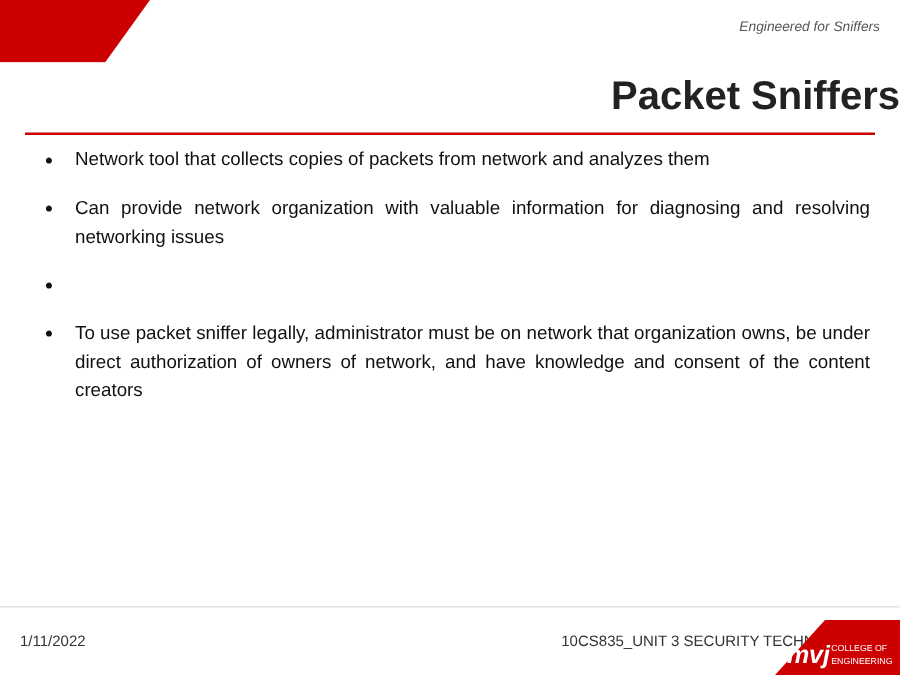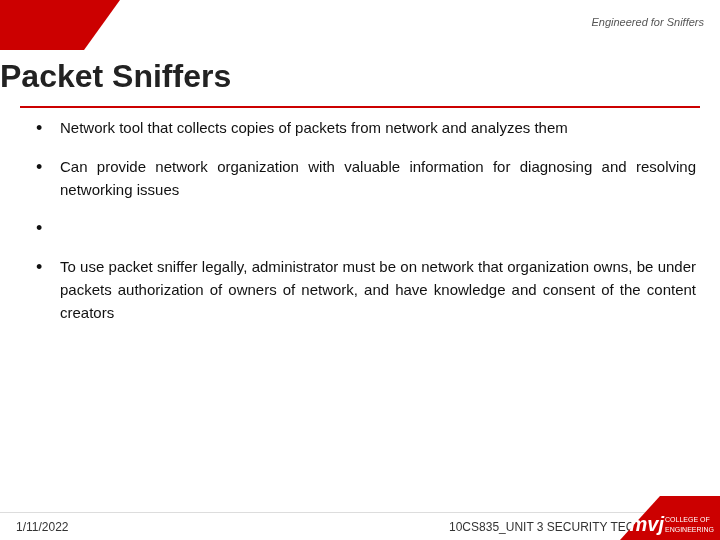--- a/index.html
+++ b/index.html
@@ -42,21 +42,21 @@
       color: #555;
       font-style: italic;
     }
 
     
     .slide-title {
       position: absolute;
       top: 48px;
       left: 0;
       width: 100%;
-      text-align: left;
+      text-align: right;
       font-size: 32px;
       font-weight: bold;
       color: #222;
       padding: 10px 0 4px 0;
     }
 
     
     .title-rule {
       position: absolute;
       top: 106px;
@@ -98,21 +98,21 @@
       font-size: 18px;
       line-height: 1.4;
     }
 
     
     .bottom-bar {
       position: absolute;
       bottom: 0;
       left: 0;
       width: 100%;
-      height: 28px;
+      height: 55px;
       display: flex;
       align-items: center;
       justify-content: space-between;
       padding: 0 16px;
       border-top: 1px solid #ddd;
     }
 
     .bottom-date {
       font-size: 12px;
       color: #333;
@@ -187,21 +187,21 @@
     </li>
     <li>
       <span class="bullet-dot">•</span>
       <span>Can provide network organization with valuable information for diagnosing and resolving networking issues</span>
     </li>
     <li>
       <span class="bullet-dot">•</span>
     </li>
     <li>
       <span class="bullet-dot">•</span>
-      <span>To use packet sniffer legally, administrator must be on network that organization owns, be under packets authorization of owners of network, and have knowledge and consent of the content creators</span>
+      <span>To use packet sniffer legally, administrator must be on network that organization owns, be under direct authorization of owners of network, and have knowledge and consent of the content creators</span>
     </li>
   </ul>
 </div>
 
 <div class="bottom-bar">
   <span class="bottom-date">1/11/2022</span>
   <span class="bottom-course">10CS835_UNIT 3 SECURITY TECHNOLOGY-II</span>
 </div>
 
 <div class="bottom-right-accent">

